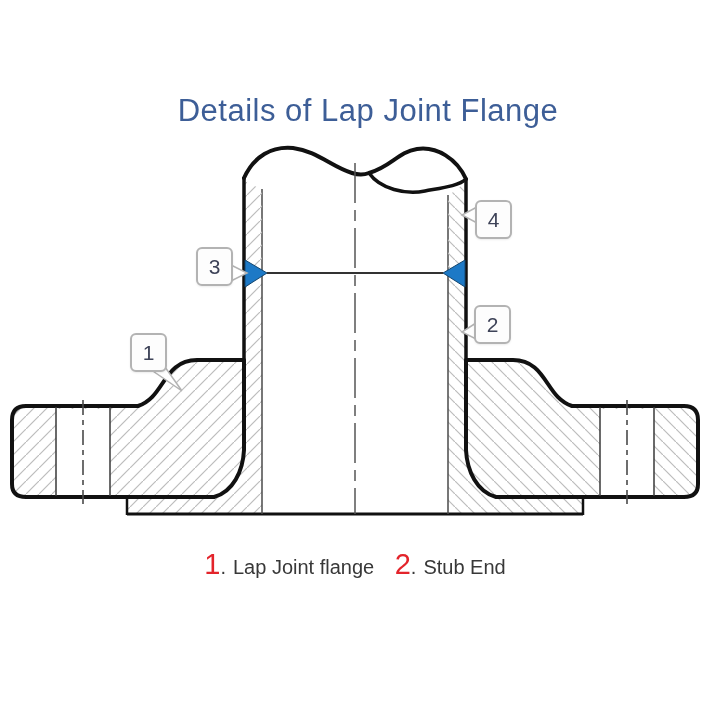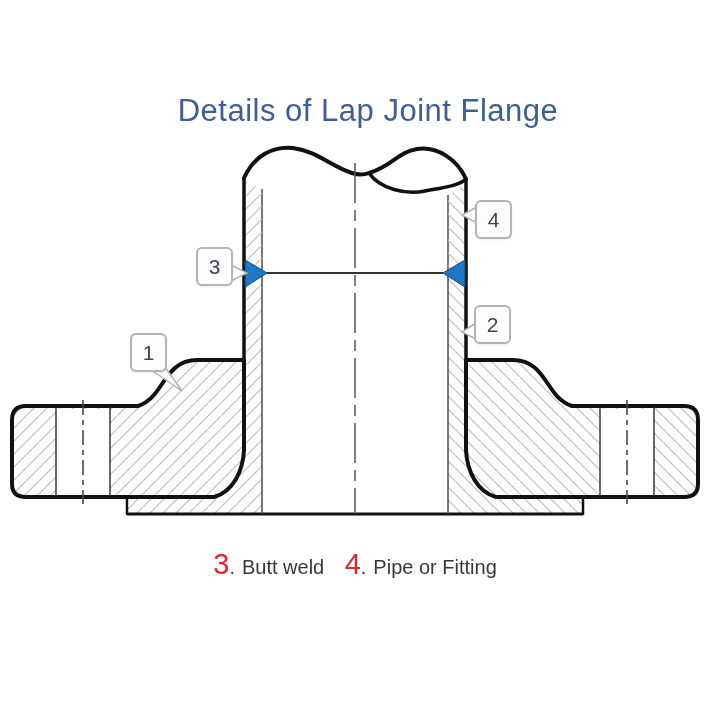--- a/index.html
+++ b/index.html
@@ -106,16 +106,16 @@
   </g>
 </svg>
 
 <div class="callout" id="callout-1">1</div>
 <div class="callout" id="callout-2">2</div>
 <div class="callout" id="callout-3">3</div>
 <div class="callout" id="callout-4">4</div>
 
 <div class="legend">
   <div class="legend-line">
-    <span class="legend-item"><span class="legend-num">3</span><span class="legend-dot">.</span><span class="legend-text">Butt weld</span></span>
-    <span class="legend-item"><span class="legend-num">4</span><span class="legend-dot">.</span><span class="legend-text">Pipe or Fitting</span></span>
+    <span class="legend-item"><span class="legend-num">1</span><span class="legend-dot">.</span><span class="legend-text">Lap Joint flange</span></span>
+    <span class="legend-item"><span class="legend-num">2</span><span class="legend-dot">.</span><span class="legend-text">Stub End</span></span>
   </div>
 </div>
 
 </body></html>

